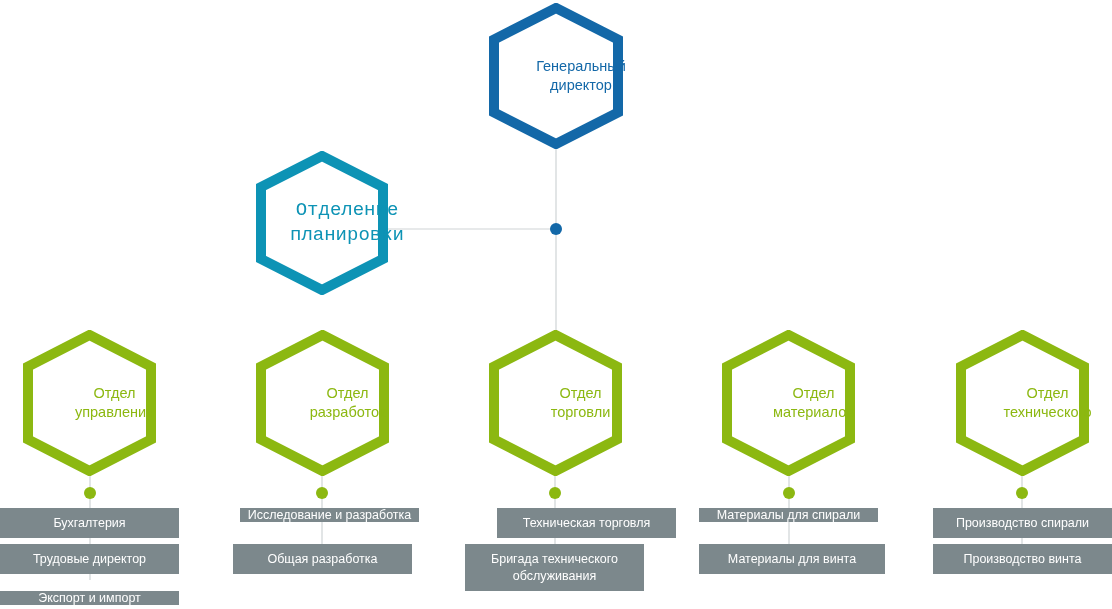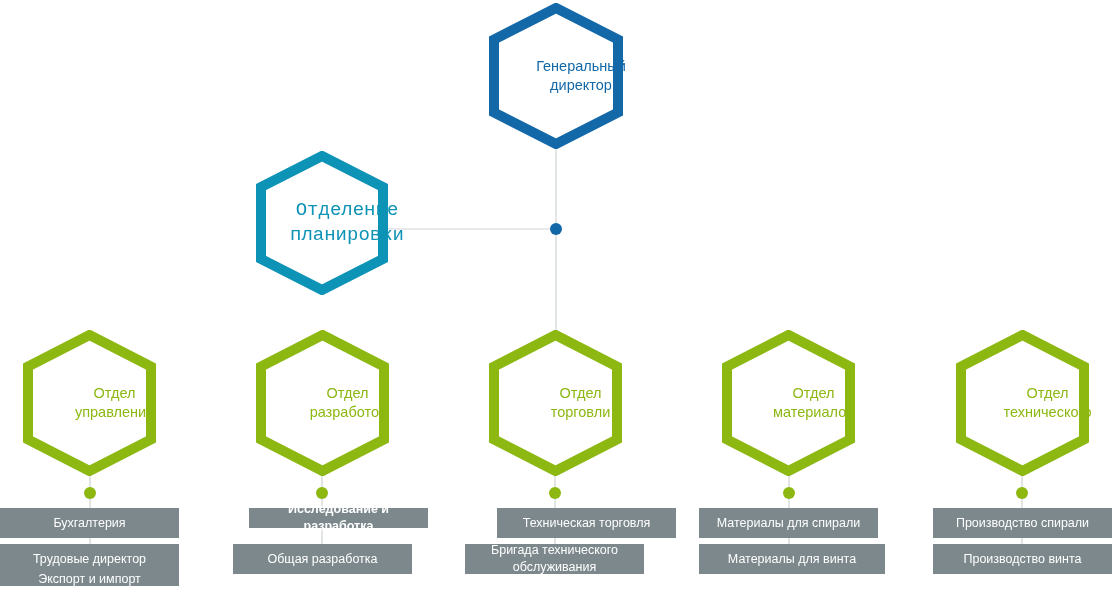--- a/index.html
+++ b/index.html
@@ -141,72 +141,72 @@
           </div>
         </div>
       </div>
       <div class="dot dot-green" style="left: 84px; top: 487px; width: 12px; height: 12px;"></div>
       <div class="leaf-box" style="left: 0px; top: 508px; width: 179px; height: 30px;">
         <span>Бухгалтерия</span>
       </div>
       <div class="leaf-box" style="left: 0px; top: 544px; width: 179px; height: 30px;">
         <span>Трудовые директор</span>
       </div>
-      <div class="leaf-box" style="left: 0px; top: 572px; width: 179px; height: 14px;">
+      <div class="leaf-box" style="left: 0px; top: 591px; width: 179px; height: 14px;">
         <span>Экспорт и импорт</span>
       </div>
       <div class="hex-node" style="left: 256px; top: 330px; width: 133px; height: 146px;">
         <svg width="133" height="146" viewBox="0 0 133 146" style="display: block;">
           <polygon points="66.5,5.0 128.0,36.5 128.0,109.5 66.5,141.0 5.0,109.5 5.0,36.5" fill="#ffffff" stroke="#8cb811" stroke-width="10" stroke-linejoin="miter"></polygon>
         </svg>
         <div class="hex-label dept-label">
           <div>
             <span>Отдел</span>
             <span>разработок</span>
           </div>
         </div>
       </div>
       <div class="dot dot-green" style="left: 316px; top: 487px; width: 12px; height: 12px;"></div>
-      <div class="leaf-box" style="left: 249px; top: 508px; width: 179px; height: 20px; font-weight: bold;">
+      <div class="leaf-box" style="left: 240px; top: 508px; width: 179px; height: 14px;">
         <span>Исследование и разработка</span>
       </div>
       <div class="leaf-box" style="left: 233px; top: 544px; width: 179px; height: 30px; align-items: center;">
         <span>Общая разработка</span>
       </div>
       <div class="hex-node" style="left: 489px; top: 330px; width: 133px; height: 146px;">
         <svg width="133" height="146" viewBox="0 0 133 146" style="display: block;">
           <polygon points="66.5,5.0 128.0,36.5 128.0,109.5 66.5,141.0 5.0,109.5 5.0,36.5" fill="#ffffff" stroke="#8cb811" stroke-width="10" stroke-linejoin="miter"></polygon>
         </svg>
         <div class="hex-label dept-label">
           <div>
             <span>Отдел</span>
             <span>торговли</span>
           </div>
         </div>
       </div>
       <div class="dot dot-green" style="left: 549px; top: 487px; width: 12px; height: 12px;"></div>
       <div class="leaf-box" style="left: 465px; top: 508px; width: 179px; height: 30px; margin-left: 32px;">
         <span>Техническая торговля</span>
       </div>
-      <div class="leaf-box" style="left: 465px; top: 544px; width: 179px; height: 30px;">
+      <div class="leaf-box" style="left: 465px; top: 544px; width: 179px; height: 47px;">
         <span>Бригада технического обслуживания</span>
       </div>
       <div class="hex-node" style="left: 722px; top: 330px; width: 133px; height: 146px;">
         <svg width="133" height="146" viewBox="0 0 133 146" style="display: block;">
           <polygon points="66.5,5.0 128.0,36.5 128.0,109.5 66.5,141.0 5.0,109.5 5.0,36.5" fill="#ffffff" stroke="#8cb811" stroke-width="10" stroke-linejoin="miter"></polygon>
         </svg>
         <div class="hex-label dept-label">
           <div>
             <span>Отдел</span>
             <span>материалов</span>
           </div>
         </div>
       </div>
       <div class="dot dot-green" style="left: 783px; top: 487px; width: 12px; height: 12px;"></div>
-      <div class="leaf-box" style="left: 699px; top: 508px; width: 179px; height: 30px;">
+      <div class="leaf-box" style="left: 699px; top: 508px; width: 179px; height: 14px;">
         <span>Материалы для спирали</span>
       </div>
       <div class="leaf-box" style="left: 699px; top: 544px; width: 186px; height: 30px;">
         <span>Материалы для винта</span>
       </div>
       <div class="hex-node" style="left: 956px; top: 330px; width: 133px; height: 146px;">
         <svg width="133" height="146" viewBox="0 0 133 146" style="display: block;">
           <polygon points="66.5,5.0 128.0,36.5 128.0,109.5 66.5,141.0 5.0,109.5 5.0,36.5" fill="#ffffff" stroke="#8cb811" stroke-width="10" stroke-linejoin="miter"></polygon>
         </svg>
         <div class="hex-label dept-label">

